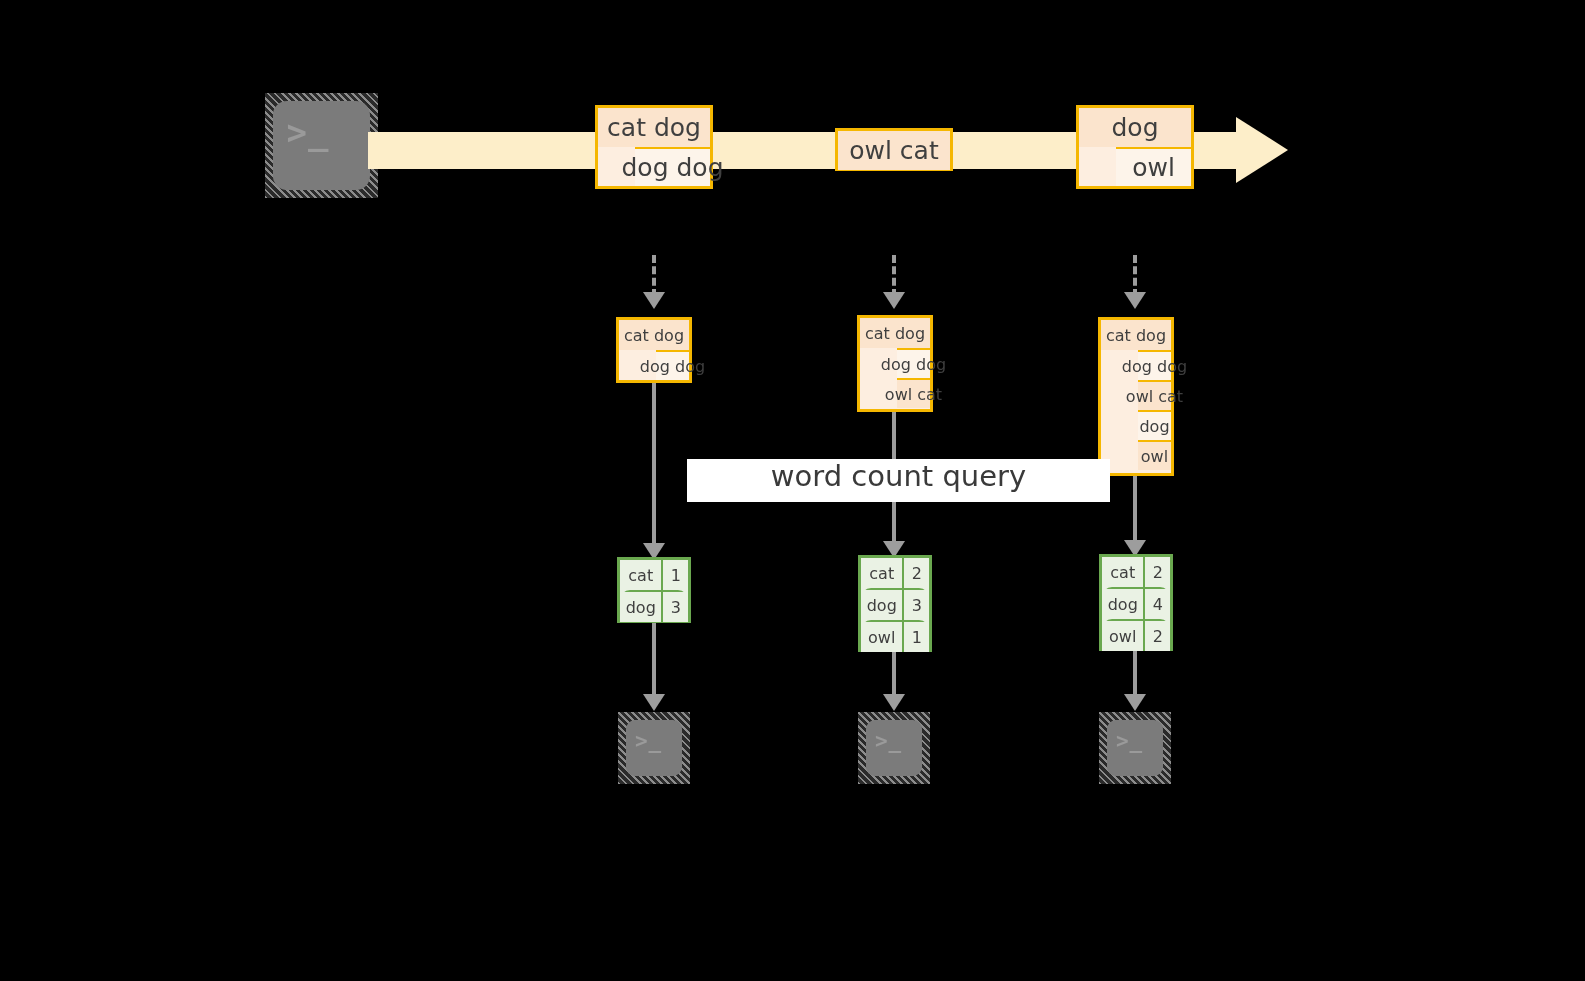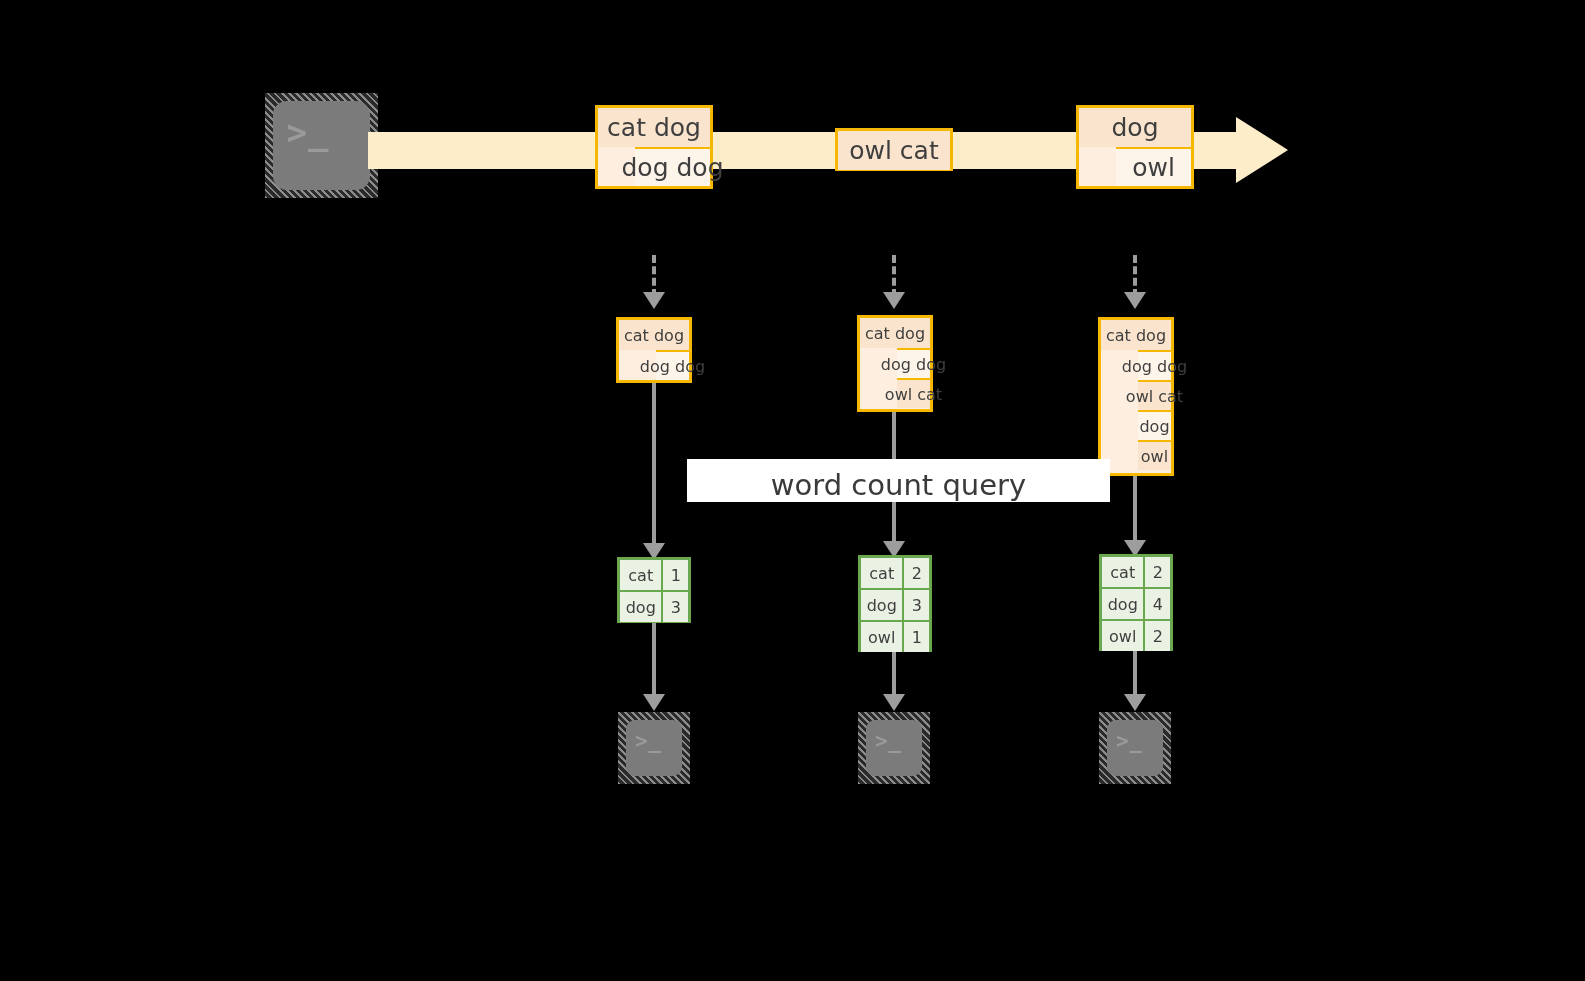--- a/index.html
+++ b/index.html
@@ -58,21 +58,21 @@
 
   
   .obox-top{ }
   .obox-top .row{height:39px;font-size:25px;}
 
   
   .obox-q .row{height:30px;font-size:16px;}
 
   
   .gtable{position:absolute;border:3px solid #6aa84f;box-sizing:border-box;background:#eaf2e4;}
-  .gtable .trow{display:flex;box-sizing:border-box;}
+  .gtable .trow{display:flex;box-sizing:border-box;border-radius:10px;}
   .gtable .trow + .trow{border-top:2px solid #6aa84f;}
   .gtable .cell{
     box-sizing:border-box;
     display:flex;align-items:center;justify-content:center;
     height:30px;font-size:16px;color:#3f3f3f;background:#eaf2e4;
   }
   .gtable .cell.k{width:44px;}
   .gtable .cell.v{width:28px;border-left:2px solid #6aa84f;}
 
   
@@ -84,21 +84,21 @@
   .vhead{
     position:absolute;width:0;height:0;
     border-left:11px solid transparent;border-right:11px solid transparent;
     border-top:17px solid #9d9d9d;
   }
 
   
   .query-band{
     position:absolute;left:687px;top:459px;width:423px;height:43px;
     background:#ffffff;
-    display:flex;align-items:flex-end;justify-content:center;
+    display:flex;align-items:flex-start;justify-content:center;
   }
   .query-band .label{
     font-size:29px;color:#3a3a3a;white-space:nowrap;
   }
 </style>
 </head>
 <body>
 
 <div class="canvas">
 

